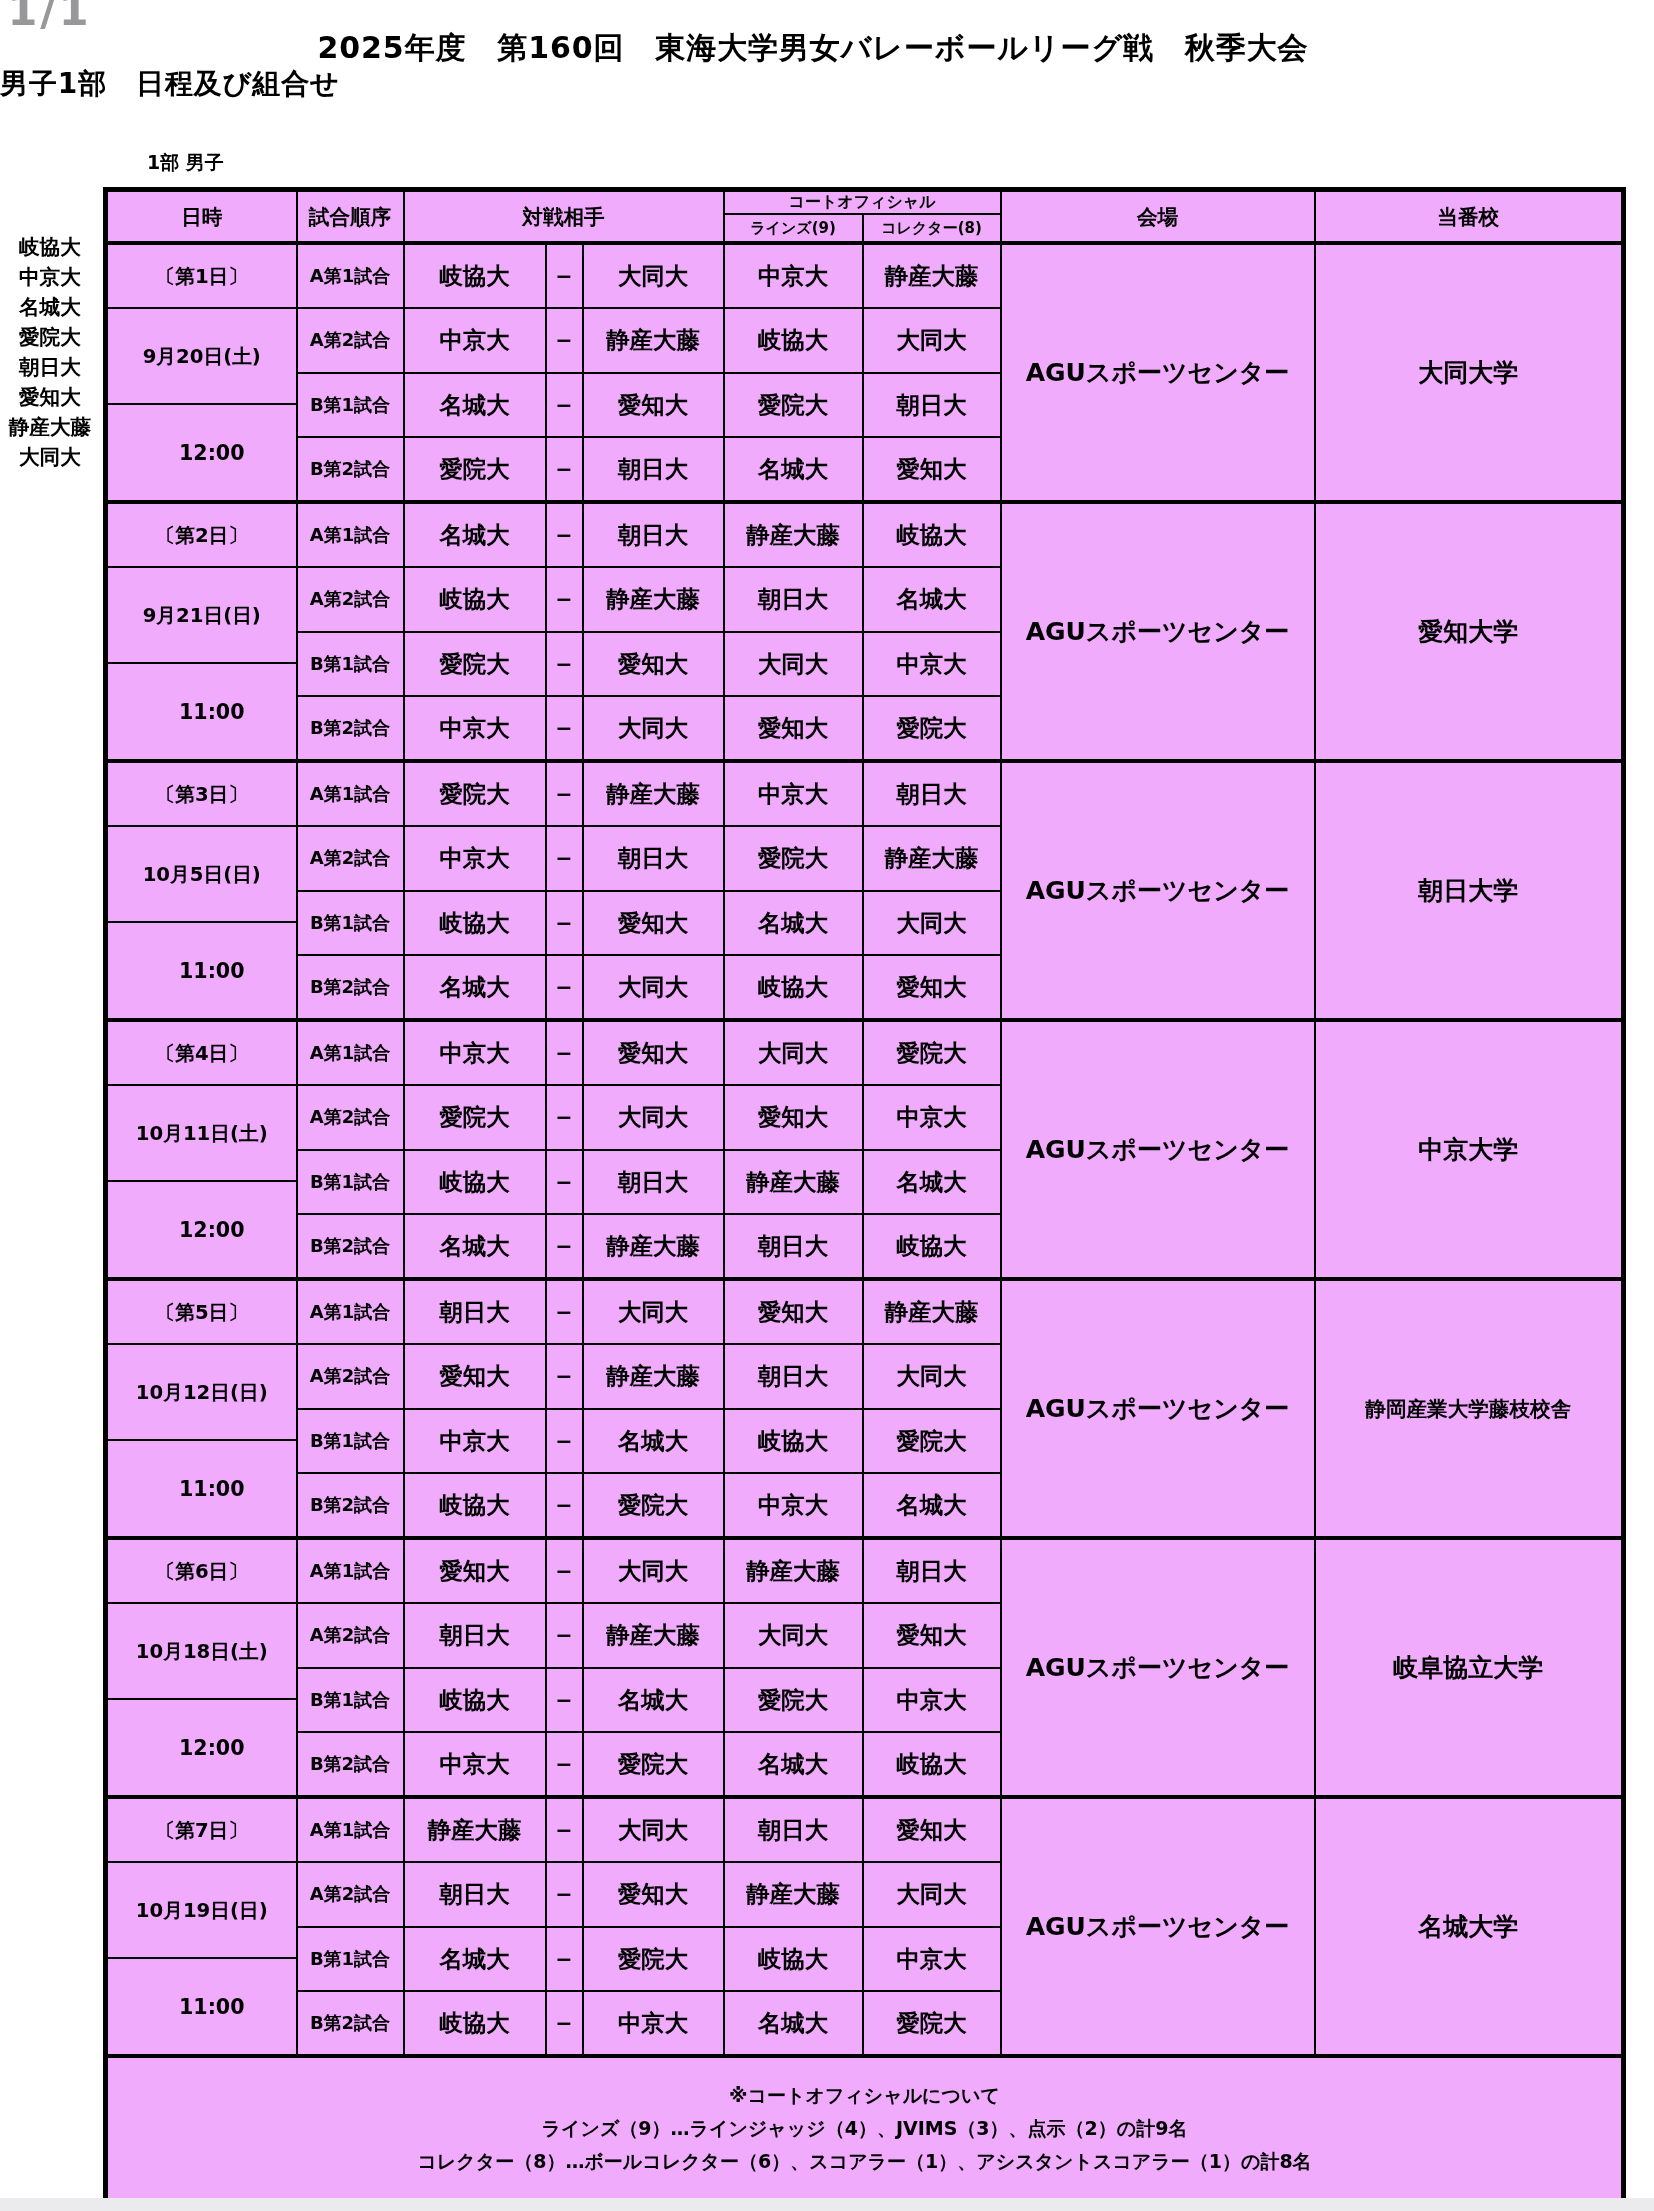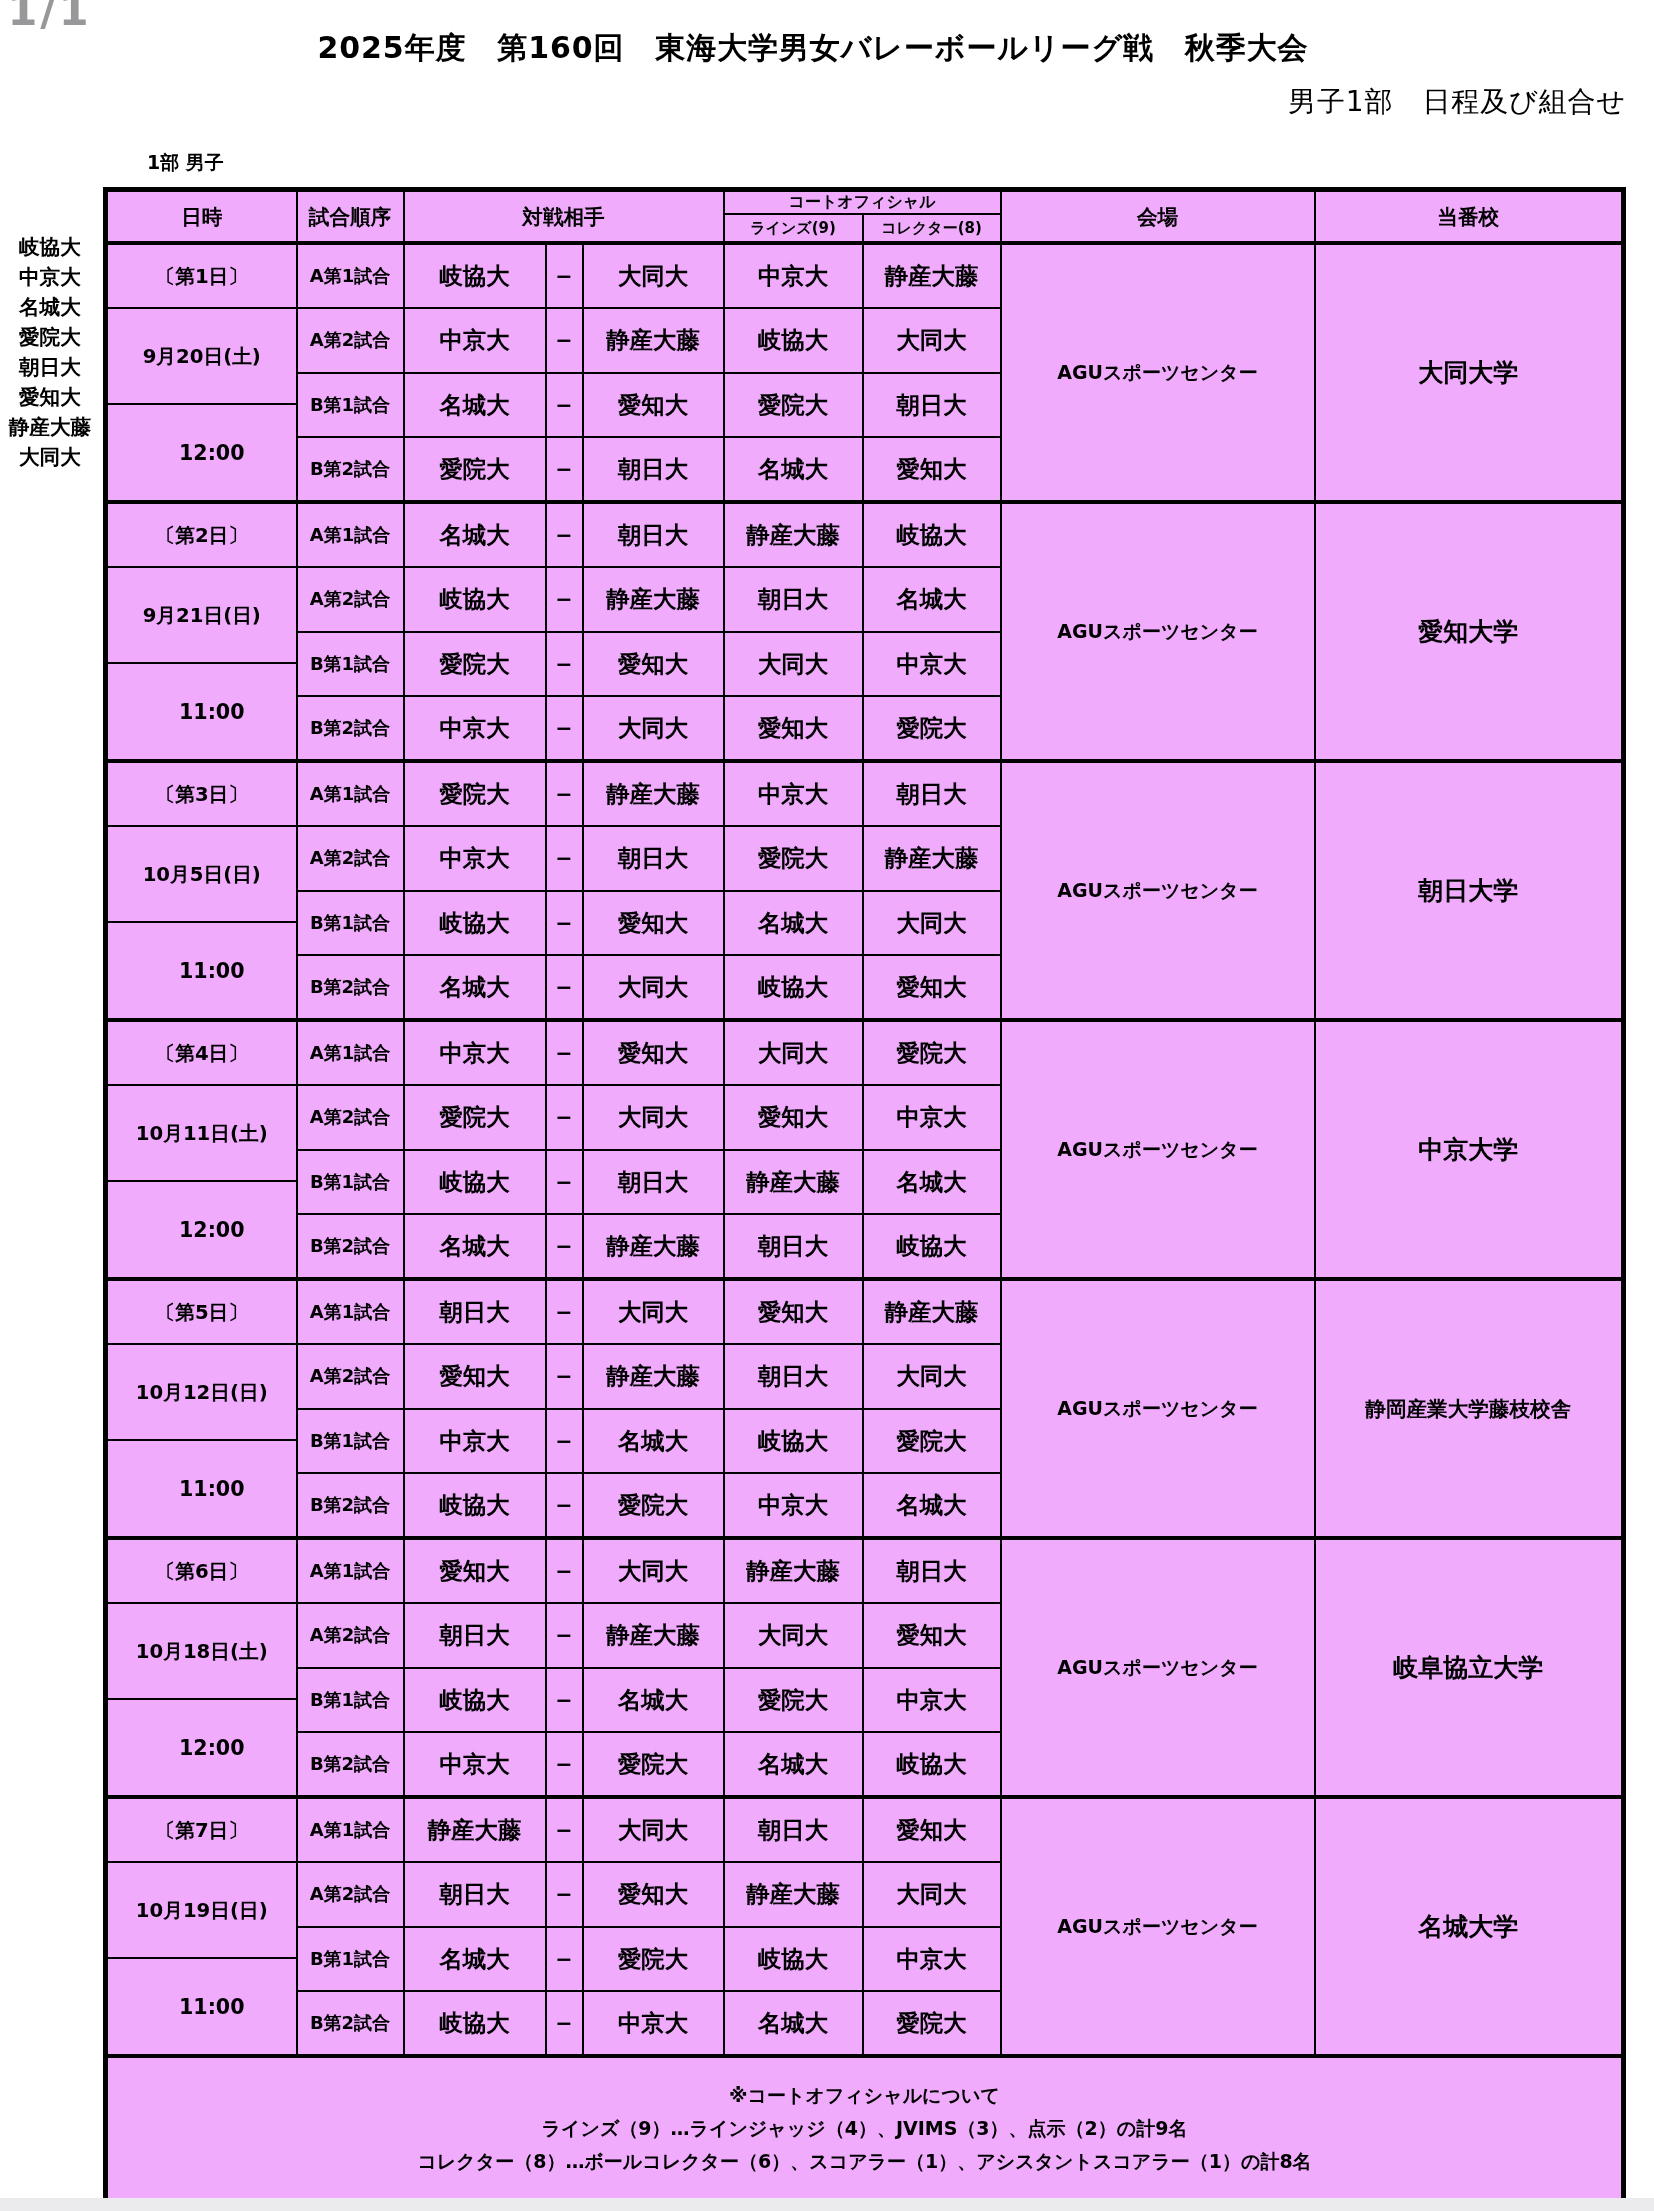--- a/index.html
+++ b/index.html
@@ -10,22 +10,22 @@
   }
   .page-num{
     position:absolute;top:-15px;left:7.5px;font-size:43px;font-weight:600;
     color:#98989a;letter-spacing:2.8px;
   }
   .doc-title{
     position:absolute;top:28px;left:0;width:1626px;text-align:center;
     font-size:30px;font-weight:600;letter-spacing:0.9px;
   }
   .doc-subtitle{
-    position:absolute;top:83px;left:0;width:1626px;text-align:right;
-    font-size:28px;font-weight:400;letter-spacing:0.9px;
+    position:absolute;top:65px;left:0;width:1626px;text-align:left;
+    font-size:28px;font-weight:700;letter-spacing:0.9px;
   }
   .table-caption{
     position:absolute;top:150px;left:147px;font-size:19px;font-weight:700;
   }
   .side-teams{
     position:absolute;top:232px;left:1.9px;width:96px;text-align:center;
     font-size:20.6px;line-height:30px;font-weight:600;
   }
   table.schedule{
     position:absolute;top:187px;left:103px;width:1517px;
@@ -45,21 +45,21 @@
   tbody.day tr:first-child td{border-top-width:4.7px;}
   td.c-daytime{padding:0;}
   .dt-stack{display:flex;flex-direction:column;height:255px;width:100%;}
   .dt-label{height:62px;display:flex;align-items:center;justify-content:center;font-size:19.7px;}
   .dt-date{height:94px;border-top:2.8px solid #000;display:flex;align-items:center;justify-content:center;font-size:19.7px;}
   .dt-time{flex:1;border-top:2.8px solid #000;display:flex;align-items:center;justify-content:center;font-size:20.6px;padding-left:20px;}
   .c-order{font-size:18px;}
   .c-team{font-size:23.4px;}
   .c-dash{font-size:20.6px;}
   .c-off{font-size:23.4px;}
-  .c-venue{font-size:19px;}
+  .c-venue{font-size:25px;}
   .c-duty{font-size:25px;}
   .c-duty.small{font-size:20.6px;}
   td.footnote{
     vertical-align:top;padding-top:20.6px;font-size:19px;line-height:33px;
     font-weight:600;border-top-width:4.7px;
   }
   .page-edge{
     position:absolute;left:0;bottom:0;width:1655px;height:13px;background:#ebebee;
   }
 </style>

